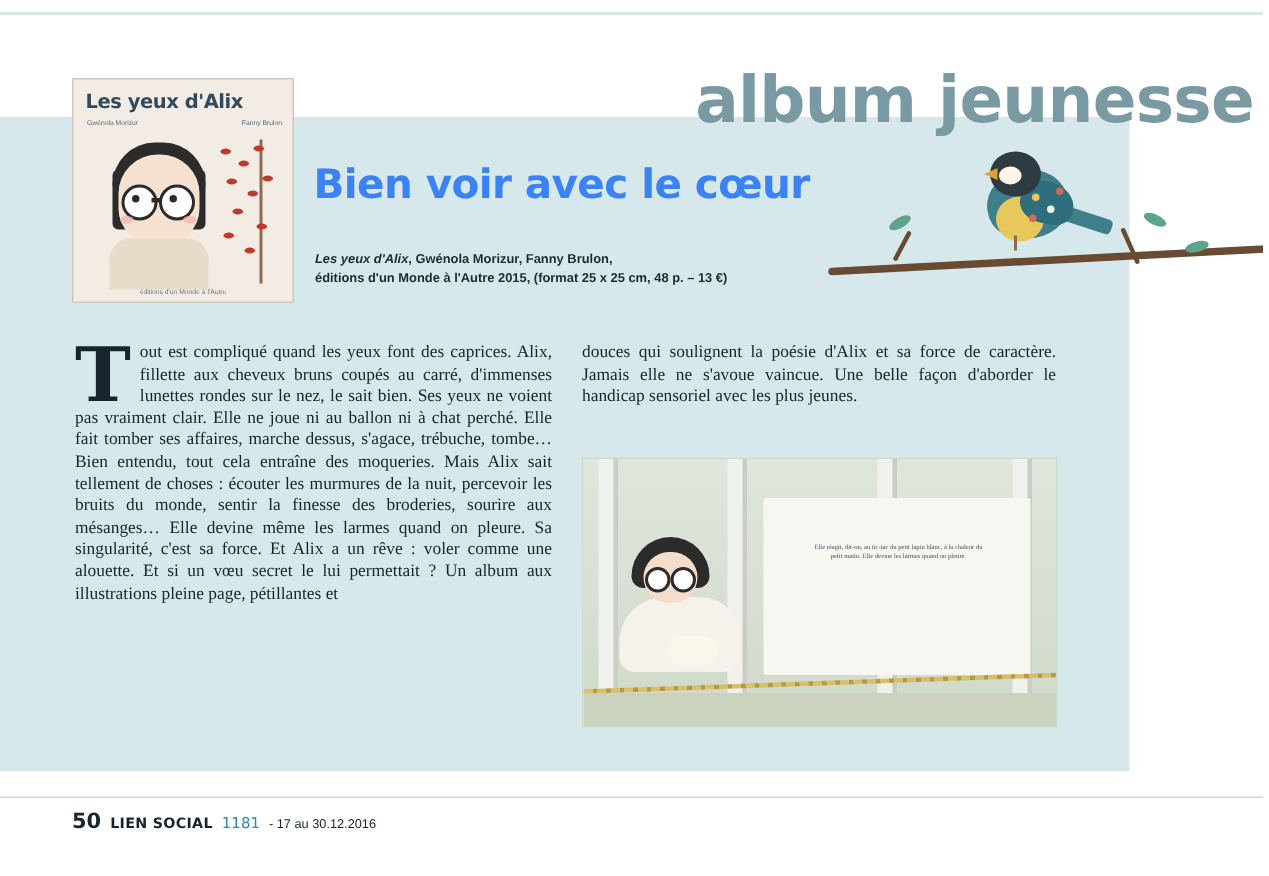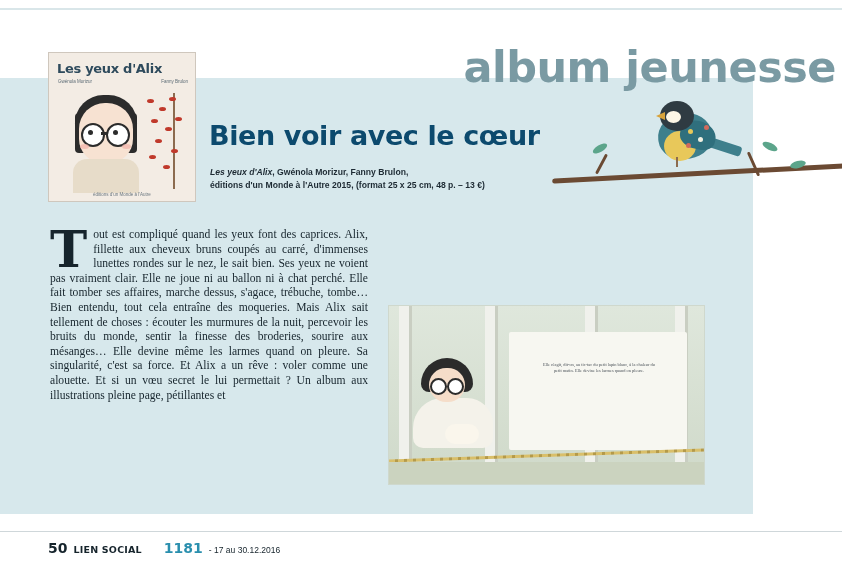--- a/index.html
+++ b/index.html
@@ -187,23 +187,22 @@
     color: #6b7880;
   }
   
   .article-title {
     position: absolute;
     left: 209px;
     top: 108px;
     font-family: "DejaVu Sans", sans-serif;
     font-weight: bold;
     font-size: 27px;
-    color: #0c4a6e;
+    color: #3b82f6;
     letter-spacing: -0.4px;
-    margin-top: 12px;
   }
   .credit {
     position: absolute;
     left: 210px;
     top: 166px;
     width: 330px;
     font-size: 8.6px;
     line-height: 13px;
     color: #1d2a33;
   }
@@ -456,24 +455,23 @@
   }
   .f-mag {
     font-family: "DejaVu Sans", sans-serif;
     font-weight: bold;
     font-size: 9.5px;
     color: #16242c;
     letter-spacing: 0.2px;
   }
   .f-num {
     font-family: "DejaVu Sans", sans-serif;
-    font-weight: bold;
-    font-size: 14px;
+    font-weight: normal;
+    font-size: 10px;
     color: #2a8fae;
-    margin-left: 16px;
   }
   .f-date {
     font-family: "Liberation Sans", sans-serif;
     font-size: 8.5px;
     color: #16242c;
   }
   .footer-rule {
     position: absolute;
     left: 0;
     bottom: 52px;
@@ -559,20 +557,23 @@
     <div class="bird-head"></div>
     <div class="bird-cheek"></div>
     <div class="bird-beak"></div>
     <div class="bird-leg"></div>
   </div>
 
   <div class="col col-left">
     <span class="dropcap">T</span><span>out est compliqué quand les yeux font des caprices. Alix, fillette aux cheveux bruns coupés au carré, d'immenses lunettes rondes sur le nez, le sait bien. Ses yeux ne voient pas vraiment clair. Elle ne joue ni au ballon ni à chat perché. Elle fait tomber ses affaires, marche dessus, s'agace, trébuche, tombe… Bien entendu, tout cela entraîne des moqueries. Mais Alix sait tellement de choses : écouter les murmures de la nuit, percevoir les bruits du monde, sentir la finesse des broderies, sourire aux mésanges… Elle devine même les larmes quand on pleure. Sa singularité, c'est sa force. Et Alix a un rêve : voler comme une alouette. Et si un vœu secret le lui permettait ? Un album aux illustrations pleine page, pétillantes et</span>
   </div>
 
+  <div class="col col-right">
+    <span>douces qui soulignent la poésie d'Alix et sa force de caractère. Jamais elle ne s'avoue vaincue. Une belle façon d'aborder le handicap sensoriel avec les plus jeunes.</span>
+  </div>
 
 
   <div class="photo">
     <div class="ph-sky"></div>
     <div class="ph-trunk" style="left:10px;"></div>
     <div class="ph-trunk" style="left:96px;"></div>
     <div class="ph-trunk" style="left:196px;"></div>
     <div class="ph-trunk" style="left:286px;"></div>
     <div class="ph-page"></div>
     <div class="ph-text">Elle réagit, dit-on, au tic-tac du petit lapin blanc, à la chaleur du petit matin. Elle devine les larmes quand on pleure.</div>

